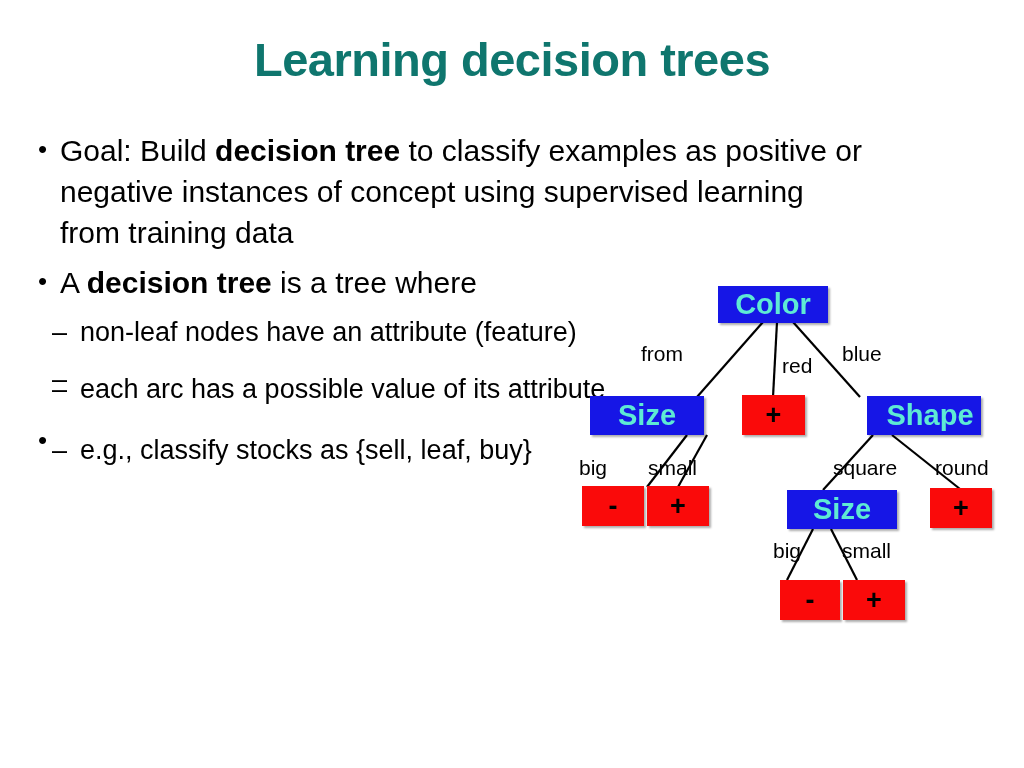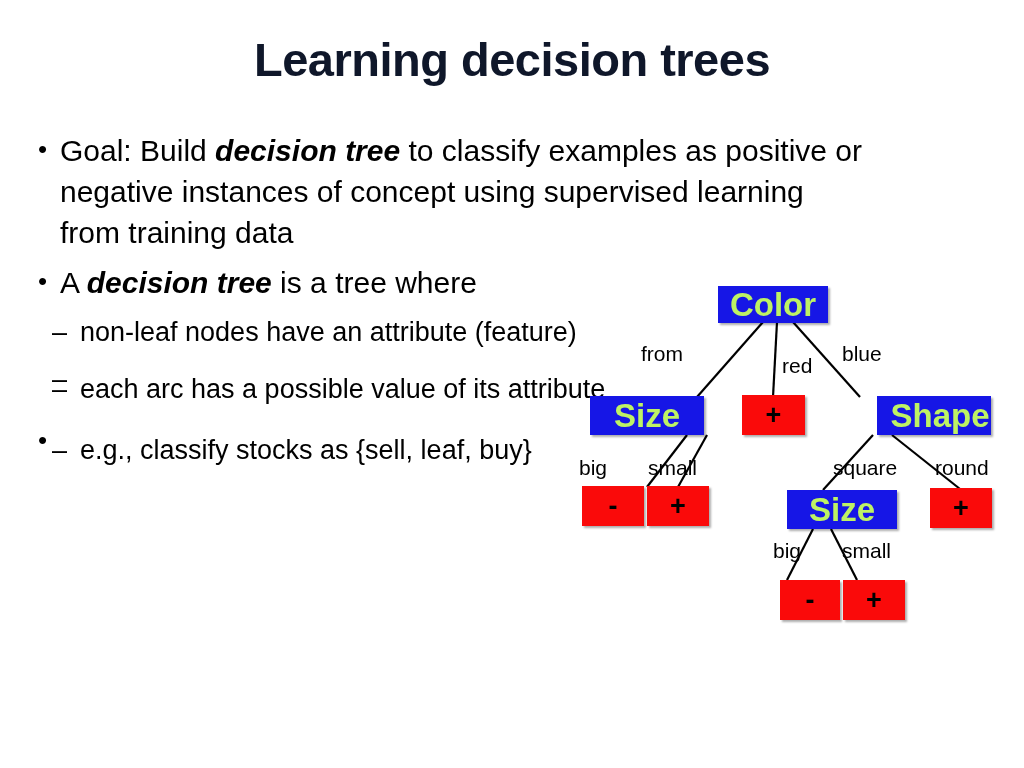--- a/index.html
+++ b/index.html
@@ -20,21 +20,21 @@
   
   #title {
     position: absolute;
     left: 0;
     top: 34px;
     width: 1024px;
     text-align: center;
     font-size: 47px;
     font-weight: bold;
     letter-spacing: -0.5px;
-    color: #0f172a;
+    color: #0f766e;
     line-height: 1.1;
   }
 
   
   #body {
     position: absolute;
     left: 34px;
     top: 131px;
     width: 830px;
   }
@@ -58,21 +58,21 @@
     font-size: 27px;
     line-height: 1.36;
     margin-bottom: 2px;
   }
   .sub > .mark {
     position: absolute;
     left: 18px;
     top: 0;
     font-size: 27px;
   }
-  .b { font-weight: bold; font-style: italic; }
+  .b { font-weight: bold; }
 
   .spacer-sm { height: 8px; }
   .spacer-md { height: 12px; }
 
   
   #tree {
     position: absolute;
     left: 565px;
     top: 275px;
     width: 455px;
@@ -88,22 +88,22 @@
     box-sizing: border-box;
     display: flex;
     align-items: center;
     justify-content: center;
     box-shadow: 2px 2px 2px rgba(0,0,0,0.32);
     font-weight: bold;
     user-select: none;
   }
   .node.attr {
     background: #1616E6;
-    color: #bef264;
-    font-size: 33px;
+    color: #5eead4;
+    font-size: 29px;
     letter-spacing: 0px;
   }
   .node.leaf {
     background: #FA0A0A;
     color: #000000;
     font-size: 27px;
   }
   .edge-label {
     position: absolute;
     font-size: 21px;
@@ -189,21 +189,21 @@
     </svg>
 
     <div class="node attr" style="left:153px; top:11px; width:110px; height:37px;">Color</div>
 
     <div class="edge-label" style="left:76px; top:68px;">from</div>
     <div class="edge-label" style="left:197px; top:80px;margin-left:20px;">red</div>
     <div class="edge-label" style="left:277px; top:68px;text-align:right;">blue</div>
 
     <div class="node attr" style="left:25px; top:121px; width:114px; height:39px;">Size</div>
     <div class="node leaf" style="left:177px; top:120px; width:63px; height:40px;">+</div>
-    <div class="node attr" style="left:312px; top:121px; width:114px; height:39px;padding-left:12px;">Shape</div>
+    <div class="node attr" style="left:302px; top:121px; width:114px; height:39px;padding-left:12px;">Shape</div>
 
     <div class="edge-label" style="left:14px; top:182px;">big</div>
     <div class="edge-label" style="left:83px; top:182px;">small</div>
     <div class="edge-label" style="left:268px; top:182px;">square</div>
     <div class="edge-label" style="left:370px; top:182px;">round</div>
 
     <div class="node leaf" style="left:17px; top:211px; width:62px; height:40px;">-</div>
     <div class="node leaf" style="left:82px; top:211px; width:62px; height:40px;">+</div>
     <div class="node attr" style="left:222px; top:215px; width:110px; height:39px;">Size</div>
     <div class="node leaf" style="left:365px; top:213px; width:62px; height:40px;">+</div>

